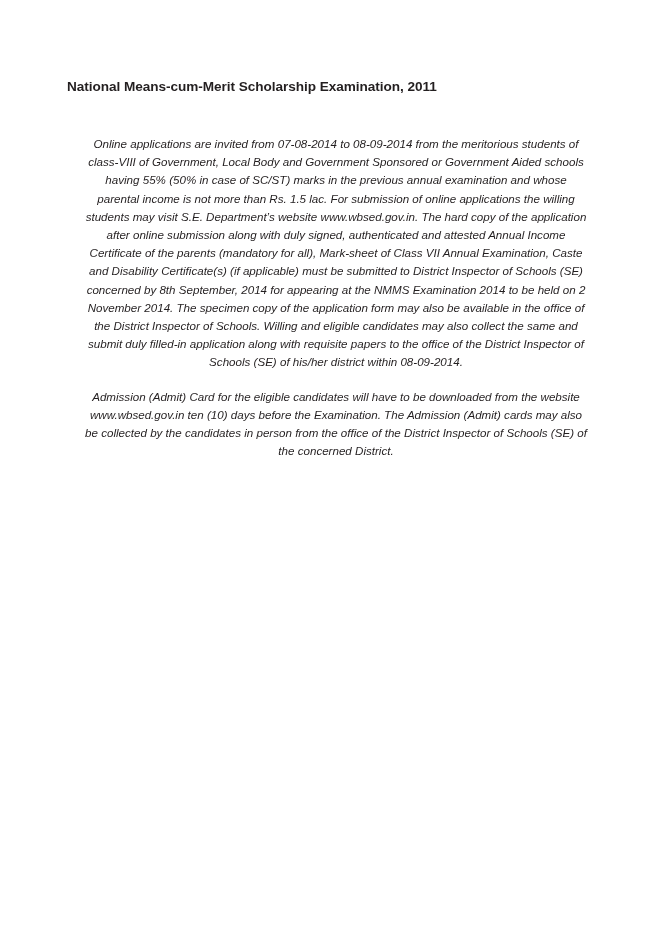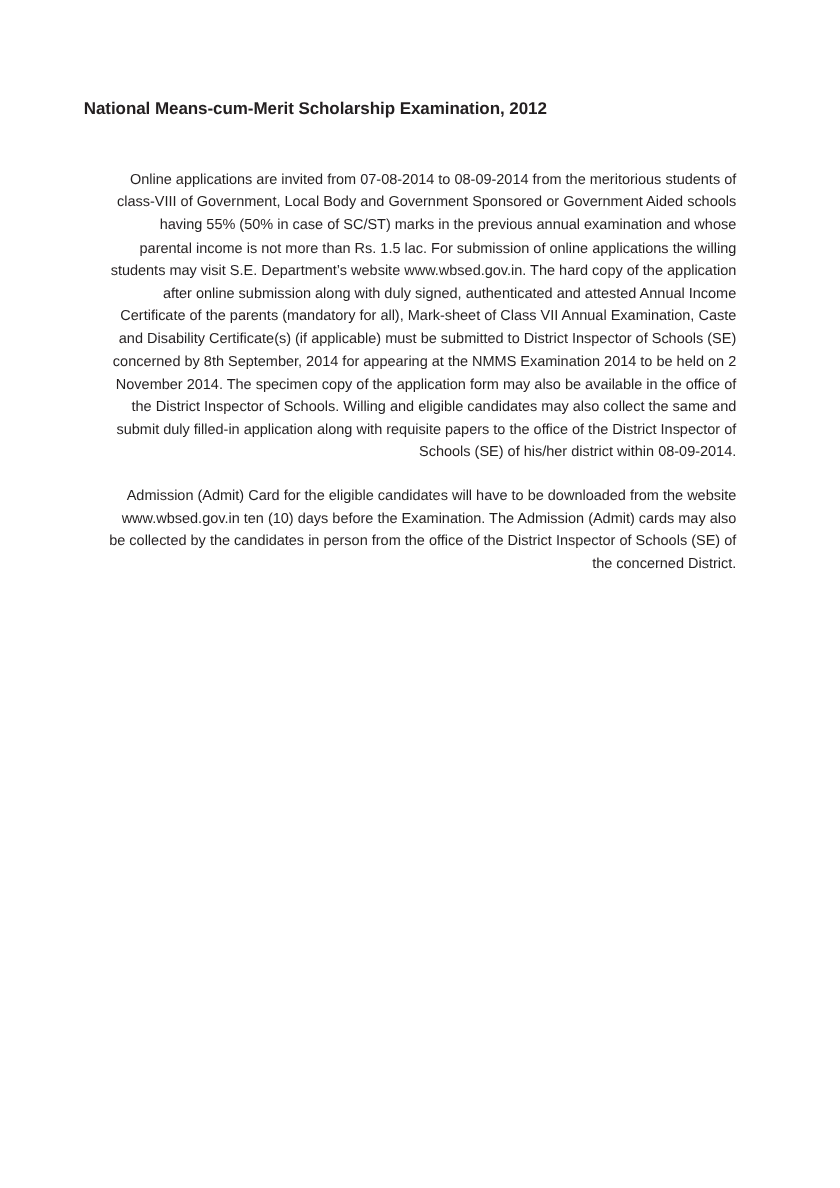--- a/index.html
+++ b/index.html
@@ -41,36 +41,37 @@
     margin-top: 40px;
   }
 
   .para {
     font-size: 11.6px;
     font-weight: normal;
     color: #231f20;
     line-height: 18.2px;
     letter-spacing: -0.005px;
     margin: 16px;
-    text-align: right;
+    text-align: center;
     word-spacing: 0.02px;
+    font-style: italic;
   }
 
   .para + .para {
     margin-top: 7.5px;
   }
 </style>
 </head>
 <body>
 
 <div class="page">
 
   <div class="content">
 
-    <h1 class="doc-title">National Means-cum-Merit Scholarship Examination, 2012</h1>
+    <h1 class="doc-title">National Means-cum-Merit Scholarship Examination, 2011</h1>
 
     <div class="body-block">
 
       <p class="para">Online applications are invited from 07-08-2014 to 08-09-2014 from the meritorious students of class-VIII of Government, Local Body and Government Sponsored or Government Aided schools having 55% (50% in case of SC/ST) marks in the previous annual examination and whose parental income is not more than Rs. 1.5 lac. For submission of online applications the willing students may visit S.E. Department’s website www.wbsed.gov.in. The hard copy of the application after online submission along with duly signed, authenticated and attested Annual Income Certificate of the parents (mandatory for all), Mark-sheet of Class VII Annual Examination, Caste and Disability Certificate(s) (if applicable) must be submitted to District Inspector of Schools (SE) concerned by 8th September, 2014 for appearing at the NMMS Examination 2014 to be held on 2 November 2014. The specimen copy of the application form may also be available in the office of the District Inspector of Schools. Willing and eligible candidates may also collect the same and submit duly filled-in application along with requisite papers to the office of the District Inspector of Schools (SE) of his/her district within 08-09-2014.</p>
 
       <p class="para">Admission (Admit) Card for the eligible candidates will have to be downloaded from the website www.wbsed.gov.in ten (10) days before the Examination. The Admission (Admit) cards may also be collected by the candidates in person from the office of the District Inspector of Schools (SE) of the concerned District.</p>
 
     </div>
 
   </div>

